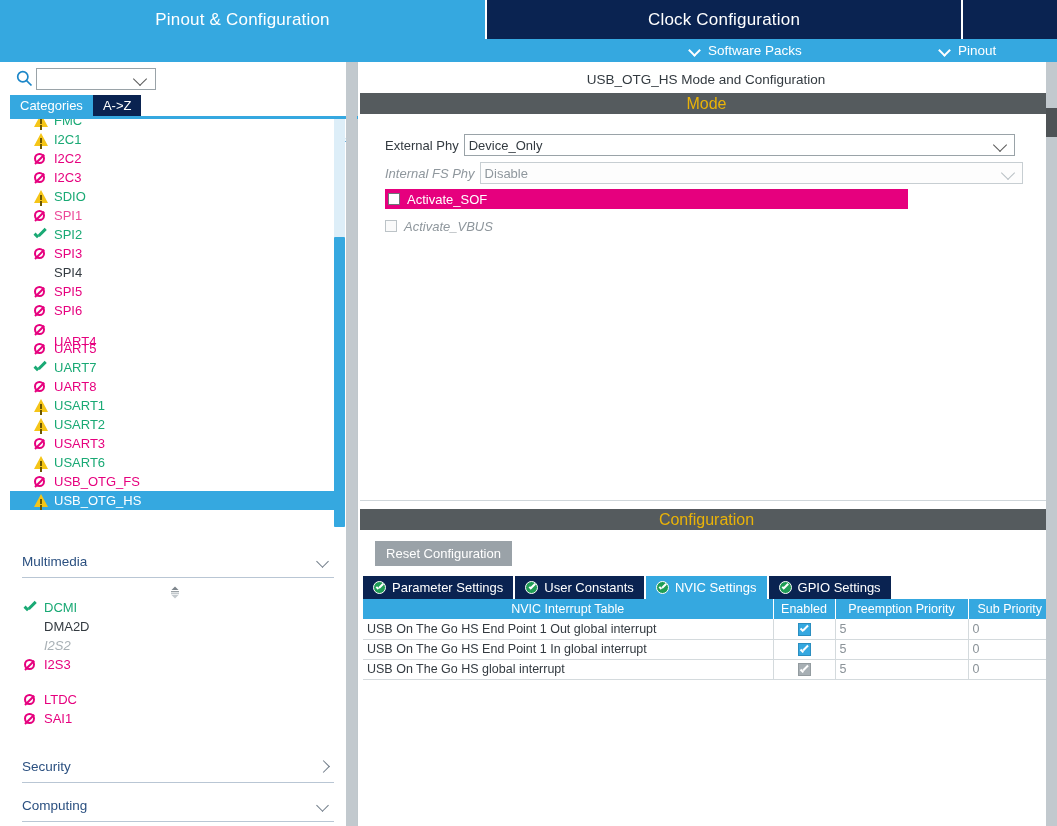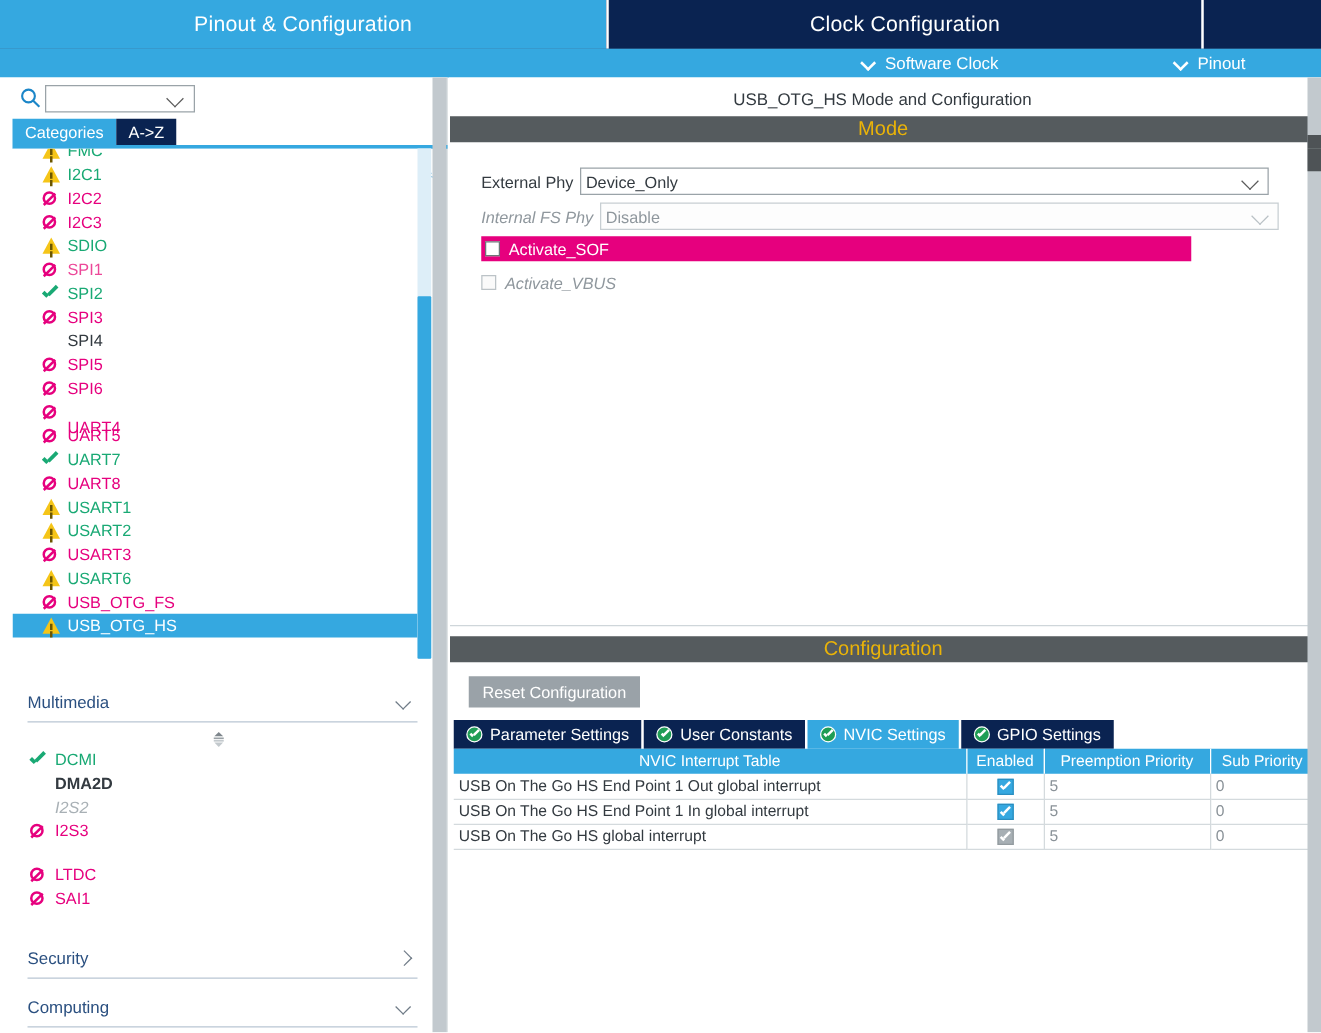--- a/index.html
+++ b/index.html
@@ -406,21 +406,21 @@
     height: 20px;
     display: flex;
     align-items: center;
     font-size: 13px;
     cursor: pointer;
   }
   .chk-row.highlight {
     background: #e6007e;
     color: #ffffff;
     left: 25px;
-    width: 568px;
+    width: 523px;
     padding-left: 3px;
     box-sizing: border-box;
   }
   .chk-row.dim {
     color: #8f979d;
     font-style: italic;
   }
   .chkbox {
     width: 12px; height: 12px;
     border: 1px solid #6e7578;
@@ -584,21 +584,21 @@
       <span>Clock Configuration</span>
     </div>
     <div class="toptab dark sep" id="toptab-extra">
       <span></span>
     </div>
   </div>
 
   <div class="secondbar">
     <div class="secondbar-item" id="sw-packs-item">
       <span class="chev-down"></span>
-      <span>Software Clock</span>
+      <span>Software Packs</span>
     </div>
     <div class="secondbar-item" id="pinout-item">
       <span class="chev-down"></span>
       <span>Pinout</span>
     </div>
   </div>
 
   <div class="leftpanel">
 
     <svg class="search-icon" viewBox="0 0 18 18">
@@ -738,21 +738,21 @@
   </div>
 
   <div class="acc-section" id="multimedia-items" style="top:598px; border:none;">
     <div id="mm-body">
         <div class="pitem" style="padding-left: 0px;">
           <span class="picon ic-check"></span>
           <span class="plabel" style="color: rgb(25, 169, 116);">DCMI</span>
         </div>
         <div class="pitem" style="padding-left: 0px;">
           <span class="picon ic-none"></span>
-          <span class="plabel" style="color: rgb(51, 58, 64); font-weight: bold;">DMA2D</span>
+          <span class="plabel" style="color: rgb(51, 58, 64);">DMA2D</span>
         </div>
         <div class="pitem" style="padding-left: 0px;">
           <span class="picon ic-none"></span>
           <span class="plabel" style="color: rgb(168, 176, 181); font-style: italic;">I2S2</span>
         </div>
         <div class="pitem" style="padding-left: 0px;">
           <span class="picon ic-forbid"></span>
           <span class="plabel" style="color: rgb(230, 0, 126);">I2S3</span>
         </div>
         <div class="pitem" style="padding-left: 0px; margin-top: 16px;">

